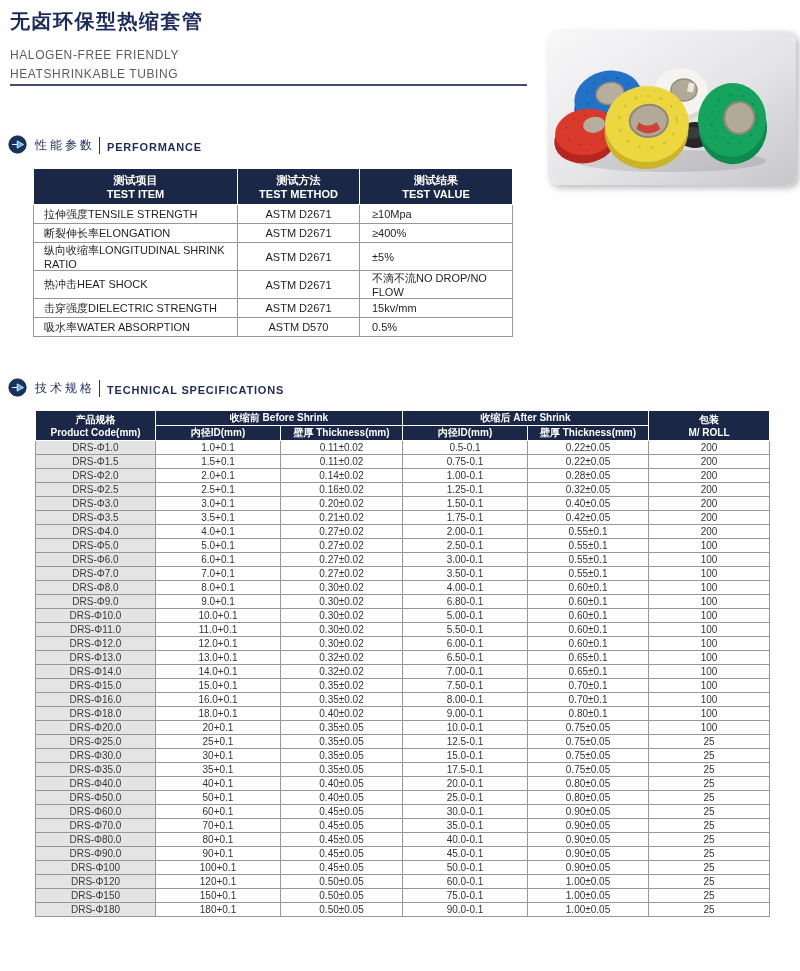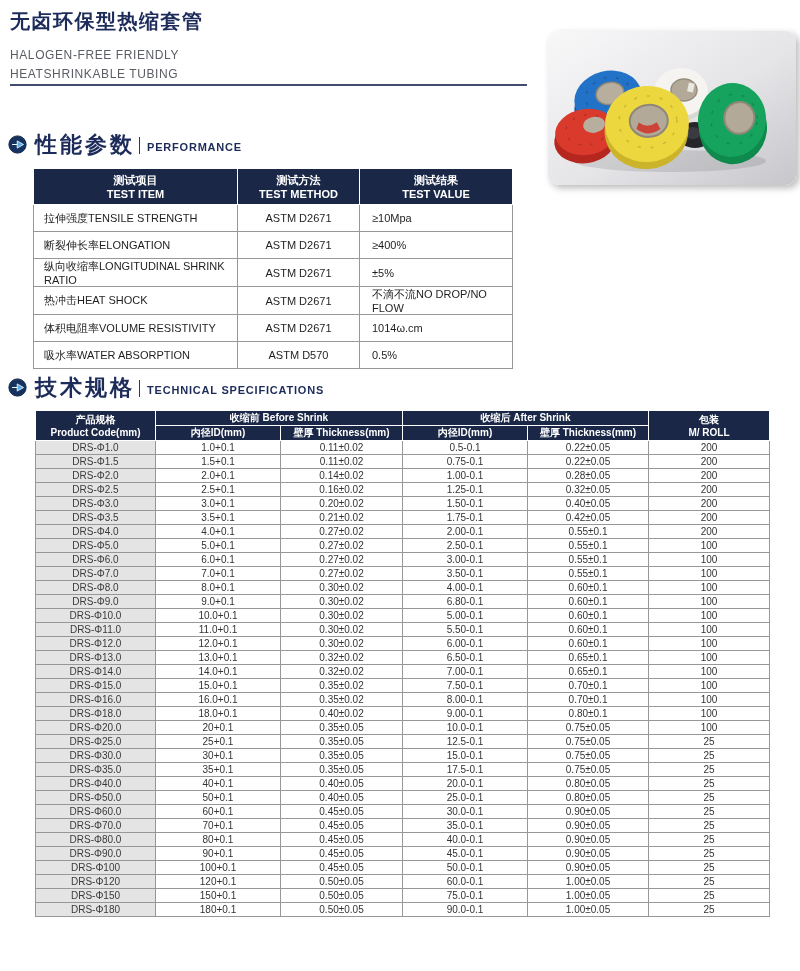--- a/index.html
+++ b/index.html
@@ -33,21 +33,21 @@
   }
 
   
   .section {
     position:absolute; display:flex; align-items:flex-end; height:22px;
   }
   #sec-performance { left:8px; top:133px; }
   #sec-specs       { left:8px; top:376px; }
   .sec-icon { width:19px; height:19px; margin-right:8px; align-self:center; }
   .sec-cn {
-    font-size:22px; font-weight:bold; color:#1d2b5a; letter-spacing:3px; line-height:20px;
+    font-size:12px; font-weight:normal; color:#1d2b5a; letter-spacing:3px; line-height:20px;
   }
   .sec-sep {
     display:inline-block; width:1px; height:17px; background:#2a3660;
     margin:0 7px 1px 4px;
   }
   .sec-en {
     font-size:11px; font-weight:bold; color:#1d2b5a; letter-spacing:0.8px;
     padding-bottom:2px;
   }
 
@@ -55,21 +55,21 @@
   table { border-collapse:collapse; table-layout:fixed; position:absolute; }
   th {
     background:#1a2747; color:#ffffff; font-weight:bold;
     border:1px solid #ffffff; vertical-align:middle;
   }
   td { border:1px solid #979797; vertical-align:middle; background:#ffffff; }
 
   
   #perf-table { left:33px; top:168px; width:479px; font-size:11px; }
   #perf-table th { height:36px; font-size:11px; line-height:14px; }
-  #perf-table td { height:27px; color:#1e1e1e; }
+  #perf-table td { height:19px; color:#1e1e1e; }
   #perf-table td.item   { text-align:left; padding-left:10px; }
   #perf-table td.method { text-align:center; }
   #perf-table td.value  { text-align:left; padding-left:12px; }
 
   
   #spec-table { left:35px; top:410px; width:734px; font-size:10px; }
   #spec-table th { font-size:10px; height:15px; line-height:12px; }
   #spec-table thead th[rowspan] { line-height:13px; }
   #spec-table td { height:14px; text-align:center; color:#333; }
   #spec-table td.code { background:#e4e4e4; color:#3a3a3a; }
@@ -189,26 +189,26 @@
         <td class="value">±5%</td>
       </tr>
 
       <tr>
         <td class="item">热冲击HEAT SHOCK</td>
         <td class="method">ASTM D2671</td>
         <td class="value">不滴不流NO DROP/NO FLOW</td>
       </tr>
 
 
-
-      <tr>
-        <td class="item">体积电阻率VOLUME RESISTIVITY</td>
+      <tr>
+        <td class="item">击穿强度DIELECTRIC STRENGTH</td>
         <td class="method">ASTM D2671</td>
-        <td class="value">1014ω.cm</td>
-      </tr>
+        <td class="value">15kv/mm</td>
+      </tr>
+
 
       <tr>
         <td class="item">吸水率WATER ABSORPTION</td>
         <td class="method">ASTM D570</td>
         <td class="value">0.5%</td>
       </tr>
     </tbody>
 </table>
 
 <div class="section" id="sec-specs">

